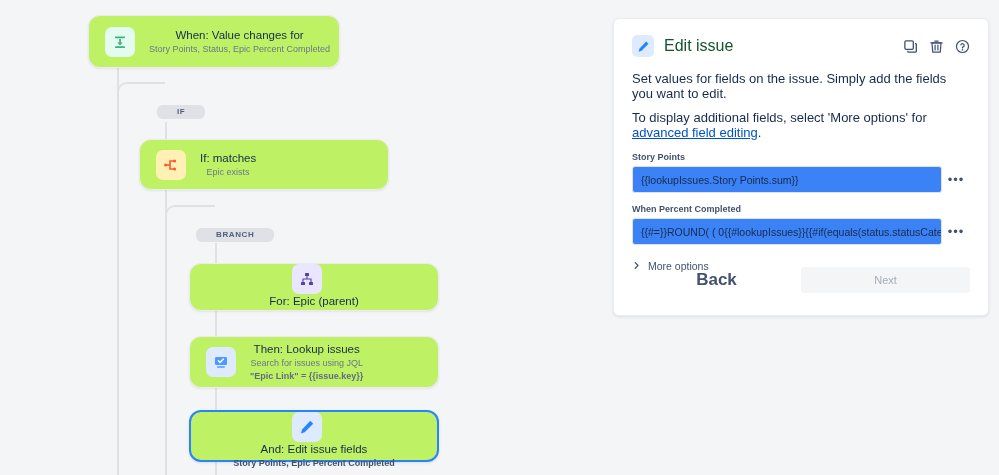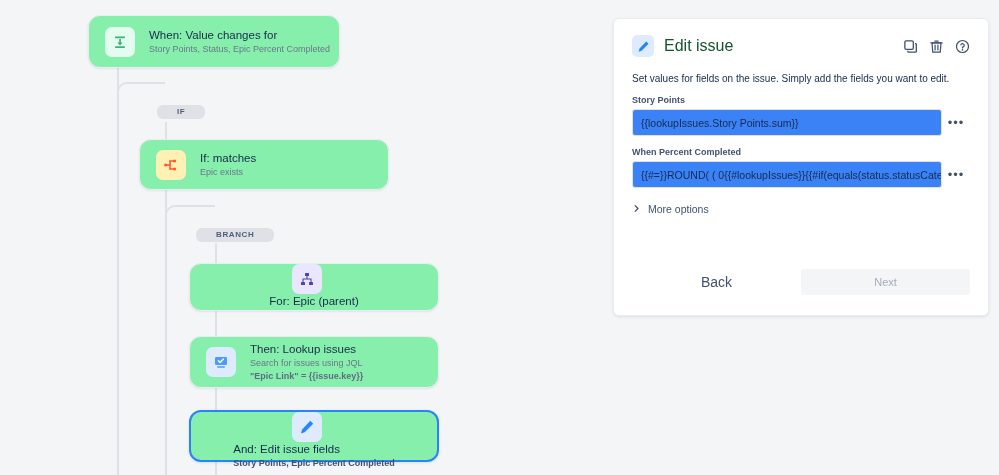--- a/index.html
+++ b/index.html
@@ -30,27 +30,28 @@
     font-weight: bold;
     letter-spacing: .6px;
     padding: 3px 20px;
     border-radius: 6px;
     line-height: 1;
   }
 
   
   .card {
     position: absolute;
-    background: #86efac;
+    background: #bef264;
     border: 1px solid #EBECF0;
     border-radius: 12px;
     display: flex;
     align-items: center;
     padding: 0 16px;
     box-shadow: 0 1px 2px rgba(9,30,66,.08);
+    text-align: center;
   }
   .card.selected {
     border: 2px solid #2684FF;
     box-shadow: 0 1px 3px rgba(9,30,66,.10);
   }
   .card-icon {
     width: 30px; height: 30px;
     border-radius: 7px;
     flex: 0 0 30px;
     display: flex; align-items: center; justify-content: center;
@@ -96,21 +97,21 @@
   .panel-title {
     font-size: 16px; font-weight: normal; color: #14532d;
     flex: 1;
   }
   .head-actions { display: flex; align-items: center; gap: 11px; }
   .head-actions span {
     display: inline-flex; cursor: pointer; color: #42526E;
   }
 
   .panel-desc {
-    font-size: 10px; color: #172B4D;
+    font-size: 13px; color: #172B4D;
     line-height: 15px; margin-bottom: 9px;
   }
   .panel-desc.second { margin-bottom: 12px; }
   .panel-link { color: #0052CC; text-decoration: underline; }
 
   .choose-btn {
     display: inline-flex; align-items: center;
     background: #F4F5F7;
     border: none; border-radius: 3px;
     padding: 6px 9px;
@@ -156,21 +157,21 @@
   .more-options .chev-r { margin-right: 7px; display: inline-flex; }
 
   .panel-footer {
     position: absolute;
     left: 18px; right: 18px; bottom: 18px;
     display: flex; align-items: center;
   }
   .btn-back {
     flex: 0 0 50%;
     text-align: center;
-    font-size: 14px; font-weight: normal; color: #42526E;
+    font-size: 17px; font-weight: bold; color: #42526E;
     cursor: pointer; padding: 7px 0;
   }
   .btn-next {
     flex: 0 0 50%;
     text-align: center;
     font-size: 11px; color: #A5ADBA;
     background: #F4F5F7;
     border: none; border-radius: 3px;
     padding: 7px 0;
     font-family: "Liberation Sans", sans-serif;
@@ -290,20 +291,23 @@
           <svg width="15" height="15" viewBox="0 0 16 16" aria-hidden="true">
             <circle cx="8" cy="8" r="6.4" fill="none" stroke="#42526E" stroke-width="1.3"></circle>
             <path d="M6.3 6.2 A1.8 1.8 0 1 1 8 8.6 V9.6" fill="none" stroke="#42526E" stroke-width="1.3" stroke-linecap="round"></path>
             <circle cx="8" cy="11.6" r=".85" fill="#42526E"></circle>
           </svg>
         </span>
       </div>
     </div>
 
     <div class="panel-desc">Set values for fields on the issue. Simply add the fields you want to edit.</div>
+    <div class="panel-desc second">
+      <span>To display additional fields, select 'More options' for </span><a class="panel-link" href="#">advanced field editing</a><span>.</span>
+    </div>
 
 
     
     <div>
       <div class="field-label">Story Points</div>
       <div class="field-row">
         <div class="field-input">{{lookupIssues.Story Points.sum}}</div>
         <div class="dots-btn">•••</div>
       </div>
     </div>

